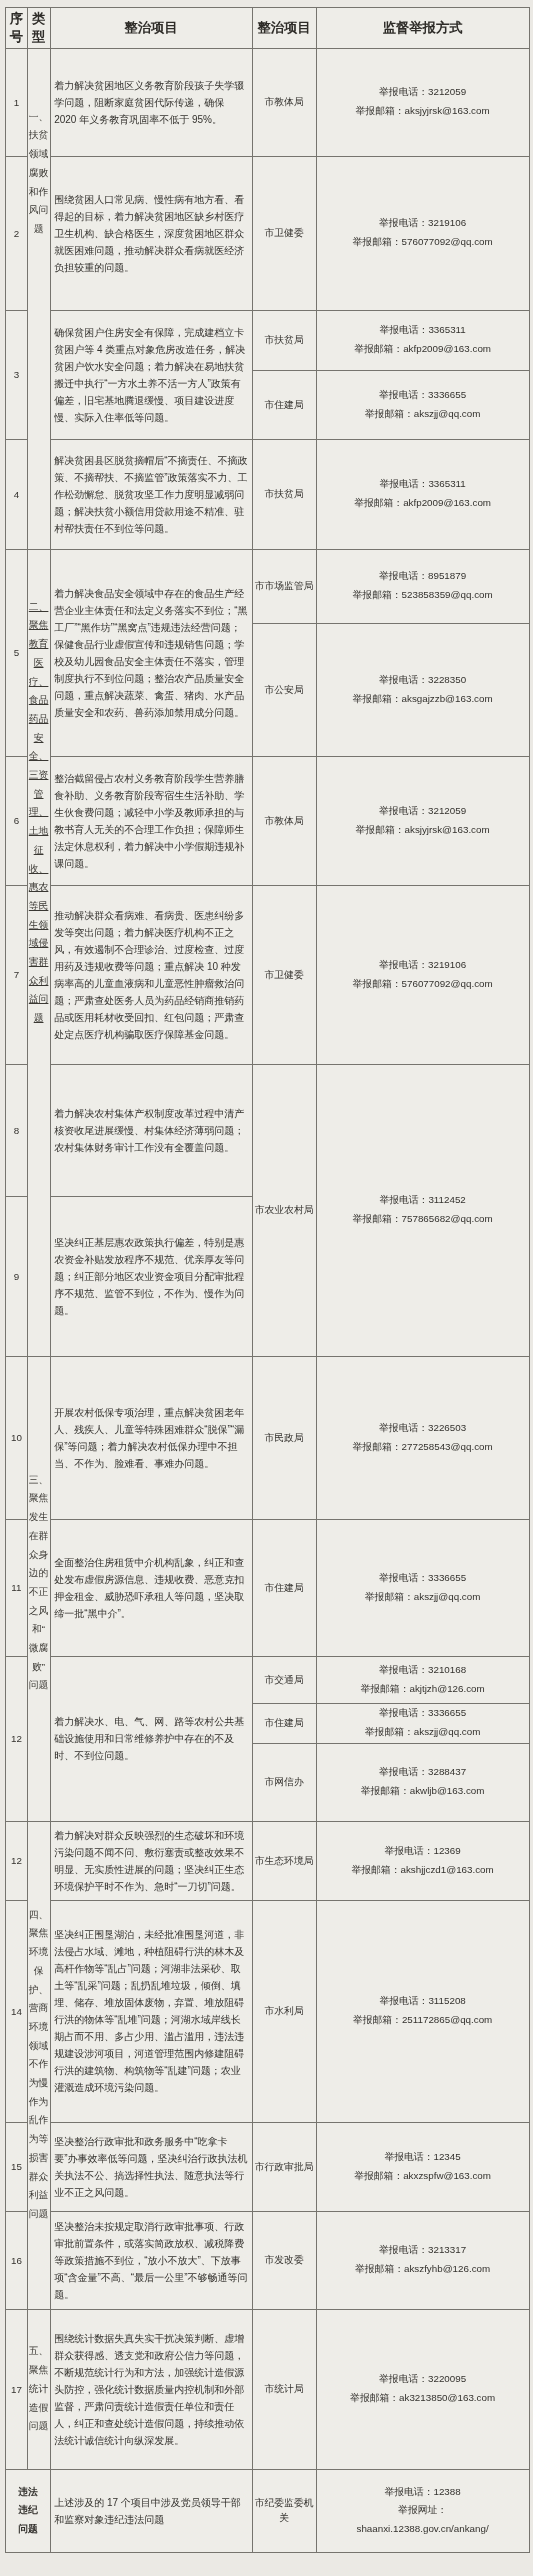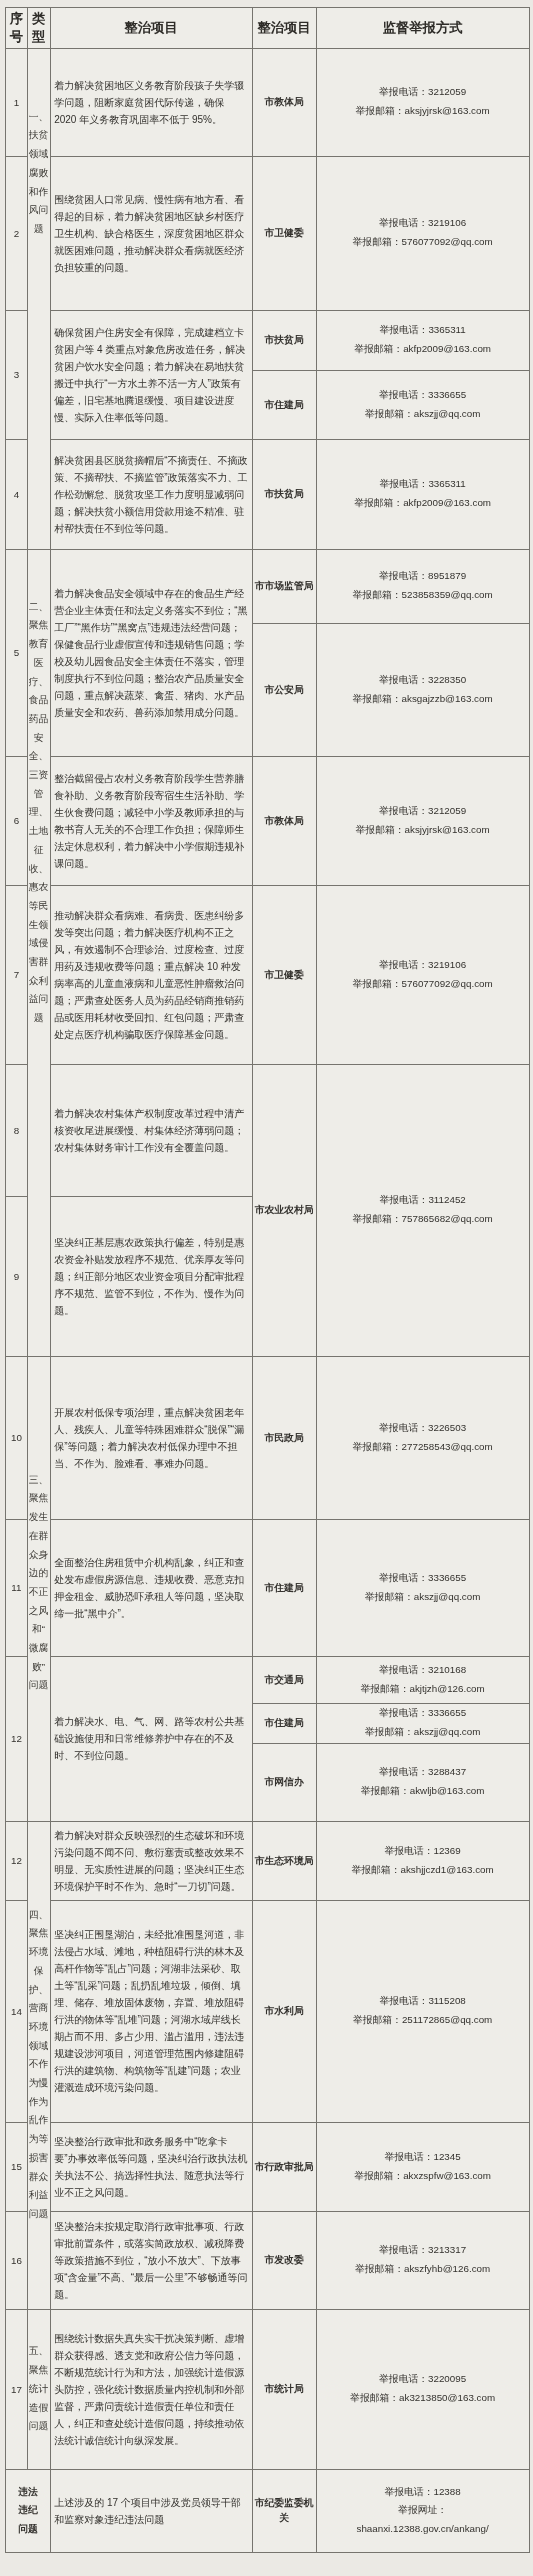--- a/index.html
+++ b/index.html
@@ -25,37 +25,36 @@
   th {
     font-size: 13.3px;
     font-weight: bold;
     text-align: center;
     padding: 1.8px 0.9px;
     color: #2e2c28;
   }
   td.no   { font-size: 9.8px; text-align: center; padding: 0; }
   td.type { font-size: 9.8px; line-height: 18.7px; text-align: center; padding: 0 1px; color: #3a3833; }
   td.type.g1 { vertical-align: top; padding-top: 59px; }
-  td.type.g2 { vertical-align: top; padding-top: 48px; }
+  td.type.g2 { vertical-align: top; padding-top: 48px; text-decoration: underline; }
   td.type.g3 { vertical-align: top; padding-top: 114px; }
   td.type.g4 { vertical-align: top; padding-top: 84px; }
   td.type.g5 { vertical-align: middle; }
   td.proj {
     font-size: 10px;
     line-height: 17px;
     text-align: left;
     padding: 2.7px 3.6px;
     color: #33312d;
   }
   td.unit {
     font-size: 9.8px;
     line-height: 14.2px;
     text-align: center;
     padding: 0 2px;
-    font-weight: bold;
   }
   td.rep {
     font-size: 9.8px;
     line-height: 18.7px;
     text-align: center;
     padding: 0 1.8px;
   }
   td.cat {
     font-size: 9.8px;
     line-height: 18.7px;

